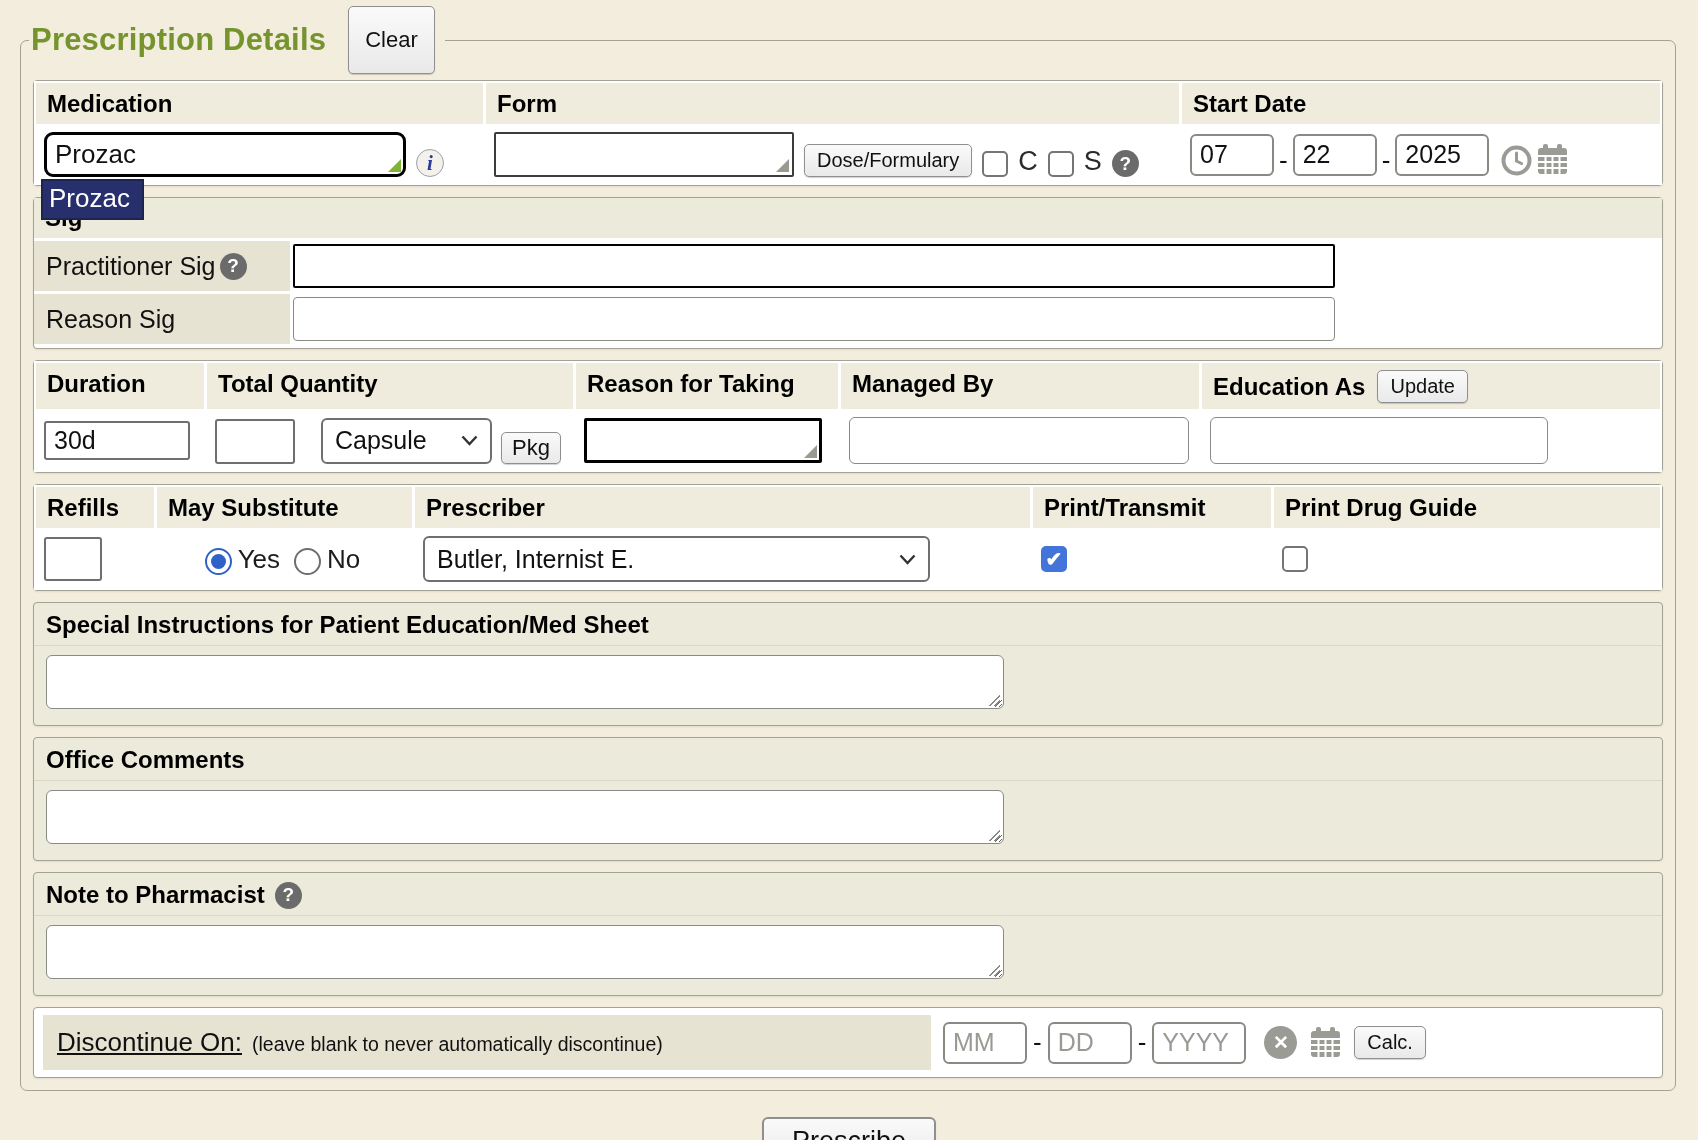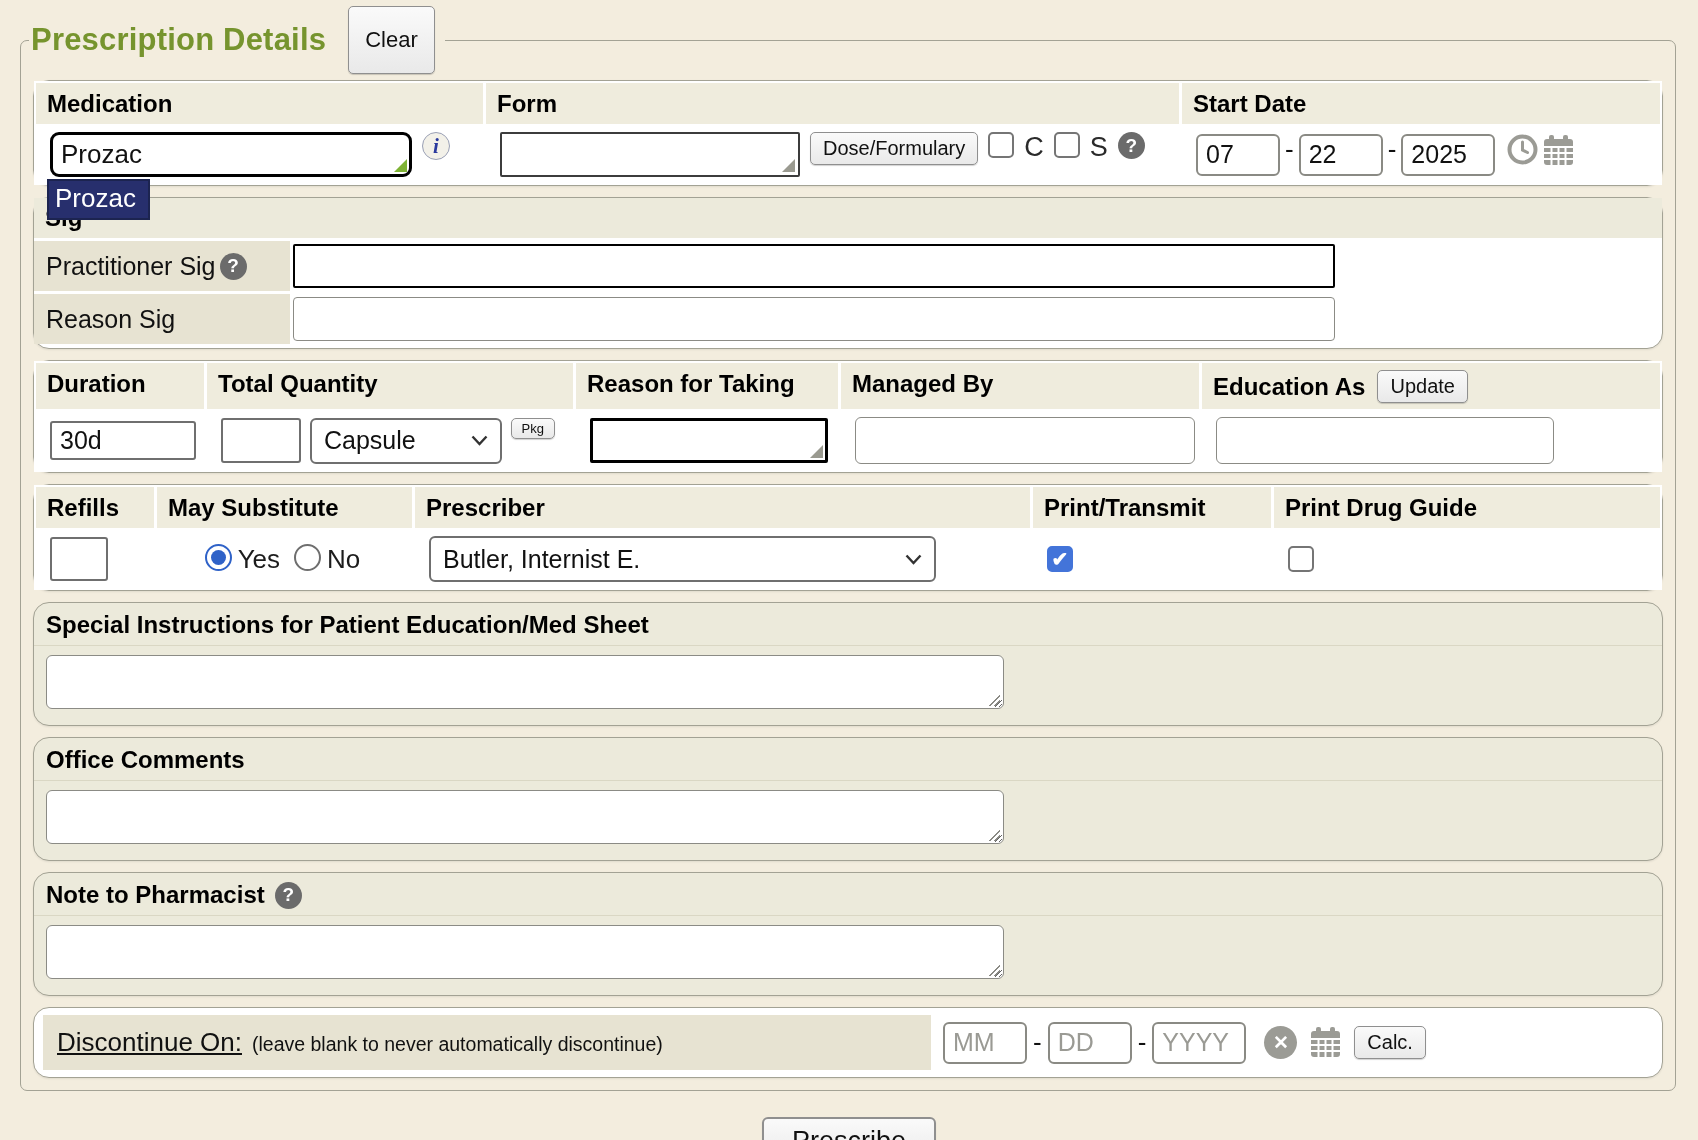--- a/index.html
+++ b/index.html
@@ -24,37 +24,37 @@
   
   .btn {
     display:inline-flex; align-items:center; justify-content:center;
     background:linear-gradient(#fafafa,#e9e9e9);
     border:1.5px solid #8f8f8f; border-radius:5px;
     font-family:"Liberation Sans",sans-serif;
     font-size:20px; color:#111; padding:4px 12px;
     box-shadow:0 1px 1px rgba(0,0,0,.18); cursor:pointer; white-space:nowrap;
   }
   .btn-clear { font-size:22px; padding:20px 16px; }
-  .btn-small { font-size:13px; padding:2px 10px; }
+  .btn-small { font-size:22px; padding:2px 10px; }
   .btn-prescribe { font-size:27px; padding:7px 28px; border-radius:6px; border-width:2px; }
   
   .section {
-    background:#fff; border:1px solid #a3a294; border-radius:16px;
+    background:#fff; border:1px solid #a3a294; border-radius:4px;
     margin-bottom:11px; overflow:visible; position:relative;
     box-shadow:0 1px 2px rgba(0,0,0,.08);
   }
   .section.beige { background:#eceadb; }
   .hdr { font-size:24px; font-weight:bold; color:#000; }
   .hdr-cell { background:#efecdd; padding:7px 11px 6px; }
   
   .grid-med  { display:grid; grid-template-columns:447px 693px 1fr; column-gap:3px; }
   .grid-dur  { display:grid; grid-template-columns:168px 366px 262px 358px 1fr; column-gap:3px; }
   .grid-ref  { display:grid; grid-template-columns:118px 255px 615px 238px 1fr; column-gap:3px; }
   .body-row  { background:#fff; display:grid; align-items:center; padding:8px 0; }
-  .cell { display:flex; align-items:flex-start; padding:0 16px; gap:10px; }
+  .cell { display:flex; align-items:flex-end; padding:0 10px; gap:10px; }
   
   .inp {
     background:#fff; border:2px solid #8a8a84; border-radius:6px;
     height:42px; font-size:25px; padding:0 8px;
     font-family:"Liberation Sans",sans-serif; color:#111;
   }
   .inp::placeholder { color:#9a9a94; }
   .inp-sq { border-radius:3px; border-color:#6f6f6f; }
   .inp-round { border-width:1px; border-color:#8b8b85; }
   .med-wrap { position:relative; display:inline-flex; }
@@ -243,21 +243,21 @@
         <span>Education As</span>
         <button class="btn">Update</button>
       </div>
     </div>
     <div class="body-row grid-dur">
       <div class="cell">
         <input class="inp inp-sq" style="width: 146px; height: 39px;" value="30d">
       </div>
       <div class="cell" style="gap:9px;">
         <input class="inp inp-sq" style="width: 80px; height: 45px;" value="">
-        <span class="fselect" style="width:196px;">
+        <span class="fselect" style="width:196px;margin-left:17px;">
           <span>Capsule</span>
           <svg width="17" height="11" viewBox="0 0 17 11">
               <path d="M1.5 1.5 8.5 9l7-7.5" fill="none" stroke="#333" stroke-width="2.4"></path>
             </svg>
         </span>
         <button class="btn btn-small">Pkg</button>
       </div>
       <div class="cell">
         <span class="med-wrap corner">
           <input class="inp inp-reason" value="" style="">

